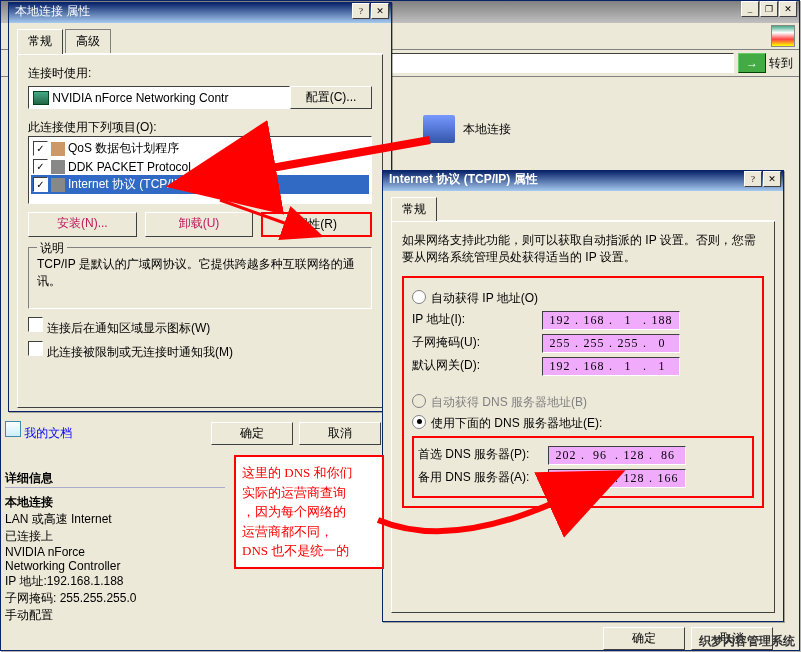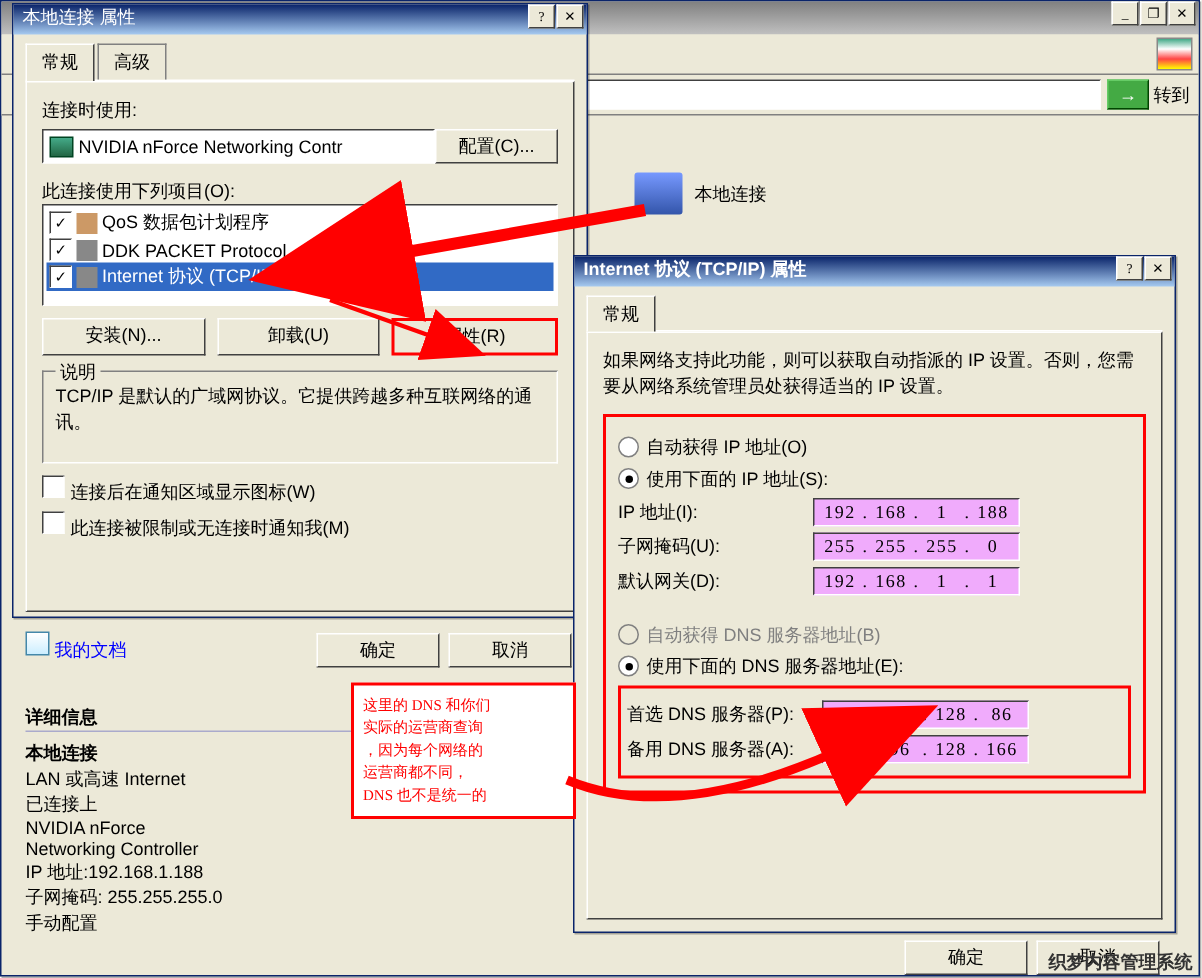--- a/index.html
+++ b/index.html
@@ -10,28 +10,28 @@
 .tb-btns{display:flex;gap:1px}
 .tb-btn{width:16px;height:14px;background:#ece9d8;border:1px solid #fff;border-right-color:#404040;border-bottom-color:#404040;font-size:9px;display:flex;align-items:center;justify-content:center;color:#000;font-family:Tahoma}
 .tabs{display:flex;margin:6px 8px 0;border-bottom:1px solid #fff}
 .tab{padding:3px 10px;background:#ece9d8;border:1px solid #808080;border-bottom:none;margin-right:2px;position:relative}
 .tab.active{background:#ece9d8;border-color:#fff #404040 #ece9d8 #fff;z-index:1;margin-bottom:-1px}
 .pane{margin:0 8px 8px;padding:10px;border:1px solid #fff;border-right-color:#404040;border-bottom-color:#404040}
 .gb{border:1px solid #808080;border-right-color:#fff;border-bottom-color:#fff;padding:8px;margin:6px 0;position:relative}
 .gb-t{position:absolute;top:-8px;left:8px;background:#ece9d8;padding:0 3px}
 .sunk{border:1px solid #404040;border-right-color:#fff;border-bottom-color:#fff;background:#fff;padding:2px 4px}
 .btn{background:#ece9d8;border:1px solid #fff;border-right-color:#404040;border-bottom-color:#404040;padding:2px 10px;min-width:60px;text-align:center;display:inline-block}
-.btn.dis{color:#000000}
+.btn.dis{color:#be185d}
 .cb{width:13px;height:13px;border:1px solid #404040;border-right-color:#fff;border-bottom-color:#fff;background:#fff;display:inline-flex;align-items:center;justify-content:center;margin-right:4px;font-size:10px}
 .rb{width:12px;height:12px;border:1px solid #808080;border-radius:50%;background:#fff;display:inline-flex;align-items:center;justify-content:center;margin-right:5px}
 .rb.on::after{content:"";width:5px;height:5px;background:#000;border-radius:50%}
 .ipf{display:inline-flex;background:#f0abfc;border:1px solid #404040;border-right-color:#fff;border-bottom-color:#fff;padding:1px 2px;font-family:Liberation Serif, serif;letter-spacing:1px}
 .ipf span{width:30px;text-align:center}
 .ipf b{font-weight:normal}
-.row{display:flex;align-items:center;margin:4px 0}
+.row{display:flex;align-items:flex-start;margin:4px 0}
 .row label{width:130px}
 .listrow{display:flex;align-items:center;padding:1px 2px}
 .listrow .cb{margin-right:3px}
 .link{color:#00f;cursor:pointer}
 .red-box{border:2px solid red}
 .red-txt{color:red;font-family:"SimSun"}
 svg.arrow{position:absolute;pointer-events:none}
 .footer-txt{position:absolute;bottom:2px;right:6px;font-weight:bold;font-size:12px;color:#333}
 
 .ico-nc{display:inline-block;width:14px;height:12px;background:linear-gradient(#4a8,#264);border:1px solid #042}
@@ -53,21 +53,21 @@
   </div>
   <div style="height:26px;background:#ece9d8;border-bottom:1px solid #808080;position:relative">
     <div style="position:absolute;right:4px;top:2px;width:22px;height:20px;background:linear-gradient(#4a8,#fff,#f44,#ff0);border:1px solid #888"></div>
   </div>
   <div style="height:26px;background:#ece9d8;display:flex;align-items:center;padding:0 6px;border-bottom:1px solid #808080">
     <div style="flex:1;margin-left:380px" class="sunk">&nbsp;</div>
     <div class="btn" style="margin-left:4px;background:#4a4;color:#fff;border-color:#6c6 #040 #040 #6c6;min-width:18px;padding:2px 4px">→</div>
     <span style="margin-left:3px">转到</span>
   </div>
 
-  <div style="position:absolute;left:16px;top:418px;width:220px">
+  <div style="position:absolute;left:4px;top:418px;width:220px">
     <div style="padding:2px 0"><span class="ico-docs"></span> <span class="link">我的文档</span></div>
     <div style="margin-top:26px;font-weight:bold;border-bottom:1px solid #aac">详细信息</div>
     <div style="margin-top:6px;font-weight:bold">本地连接</div>
     <div>LAN 或高速 Internet</div>
     <div>已连接上</div>
     <div>NVIDIA nForce</div>
     <div>  Networking Controller</div>
     <div>IP 地址:192.168.1.188</div>
     <div>子网掩码: 255.255.255.0</div>
     <div>手动配置</div>
@@ -145,24 +145,20 @@
     <div class="tab active">常规</div>
   </div>
   <div class="pane" style="height:370px">
     <div style="line-height:1.4">如果网络支持此功能，则可以获取自动指派的 IP 设置。否则，您需要从网络系统管理员处获得适当的 IP 设置。</div>
     <div class="red-box" style="padding:8px;margin-top:10px">
       <div class="row">
           <span class="rb"></span>
           <span>自动获得 IP 地址(O)</span>
         </div>
       <div class="row">
-          <span class="rb on"></span>
-          <span>使用下面的 IP 地址(S):</span>
-        </div>
-      <div class="row">
           <label>IP 地址(I):</label>
         <div class="ipf">
             <span>192</span>
             <b>.</b>
             <span>168</span>
             <b>.</b>
             <span>1</span>
             <b>.</b>
             <span>188</span>
           </div>
@@ -227,21 +223,21 @@
         </div>
       </div>
     </div>
   </div>
   <div style="display:flex;justify-content:flex-end;gap:6px;padding:6px 10px 8px">
     <div class="btn">确定</div>
     <div class="btn">取消</div>
   </div>
 </div>
 
-<div class="red-box red-txt" style="position:absolute;left:234px;top:455px;width:134px;padding:6px;background:#fff;font-size:10px;line-height:1.5">
+<div class="red-box red-txt" style="position:absolute;left:234px;top:455px;width:134px;padding:6px;background:#fff;font-size:13px;line-height:1.5">
   <div>这里的 DNS 和你们</div>
   <div>实际的运营商查询</div>
   <div>，因为每个网络的</div>
   <div>运营商都不同，</div>
   <div>DNS 也不是统一的</div>
 </div>
 
 <svg class="arrow" style="left:0;top:0" width="801" height="652">
   <defs>
     <marker id="ah" markerWidth="14" markerHeight="14" refX="2" refY="6" orient="auto">

